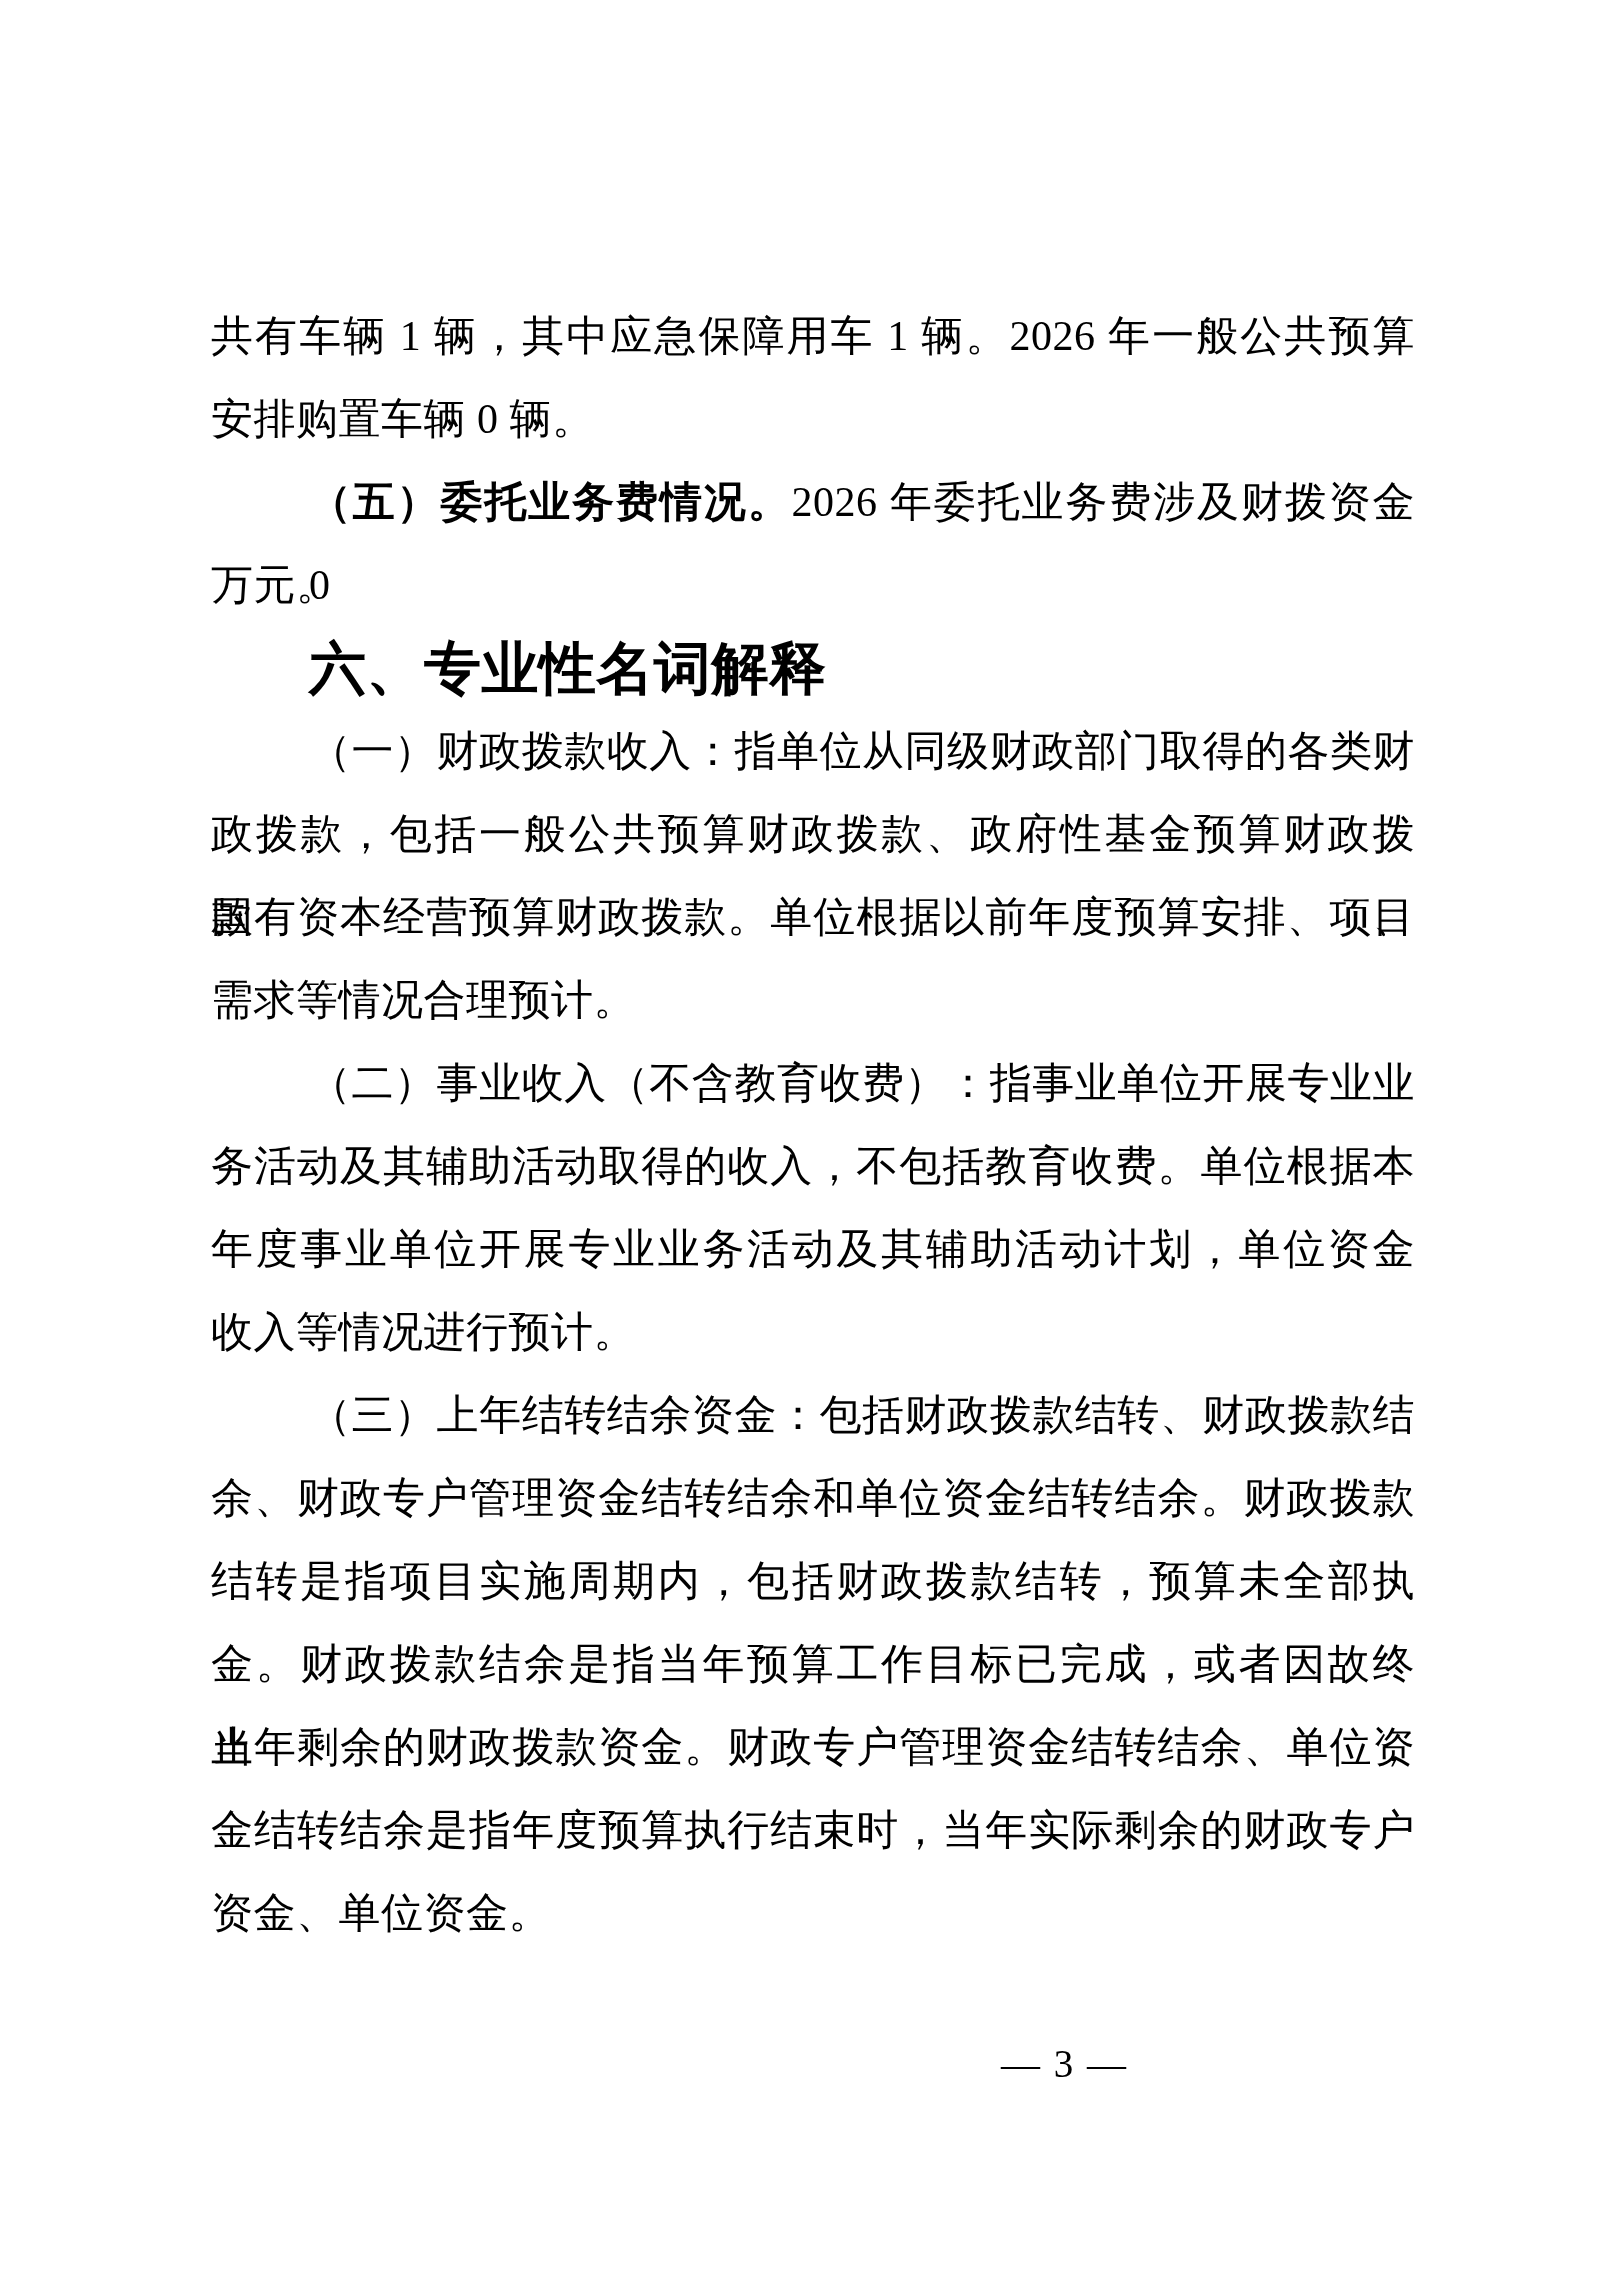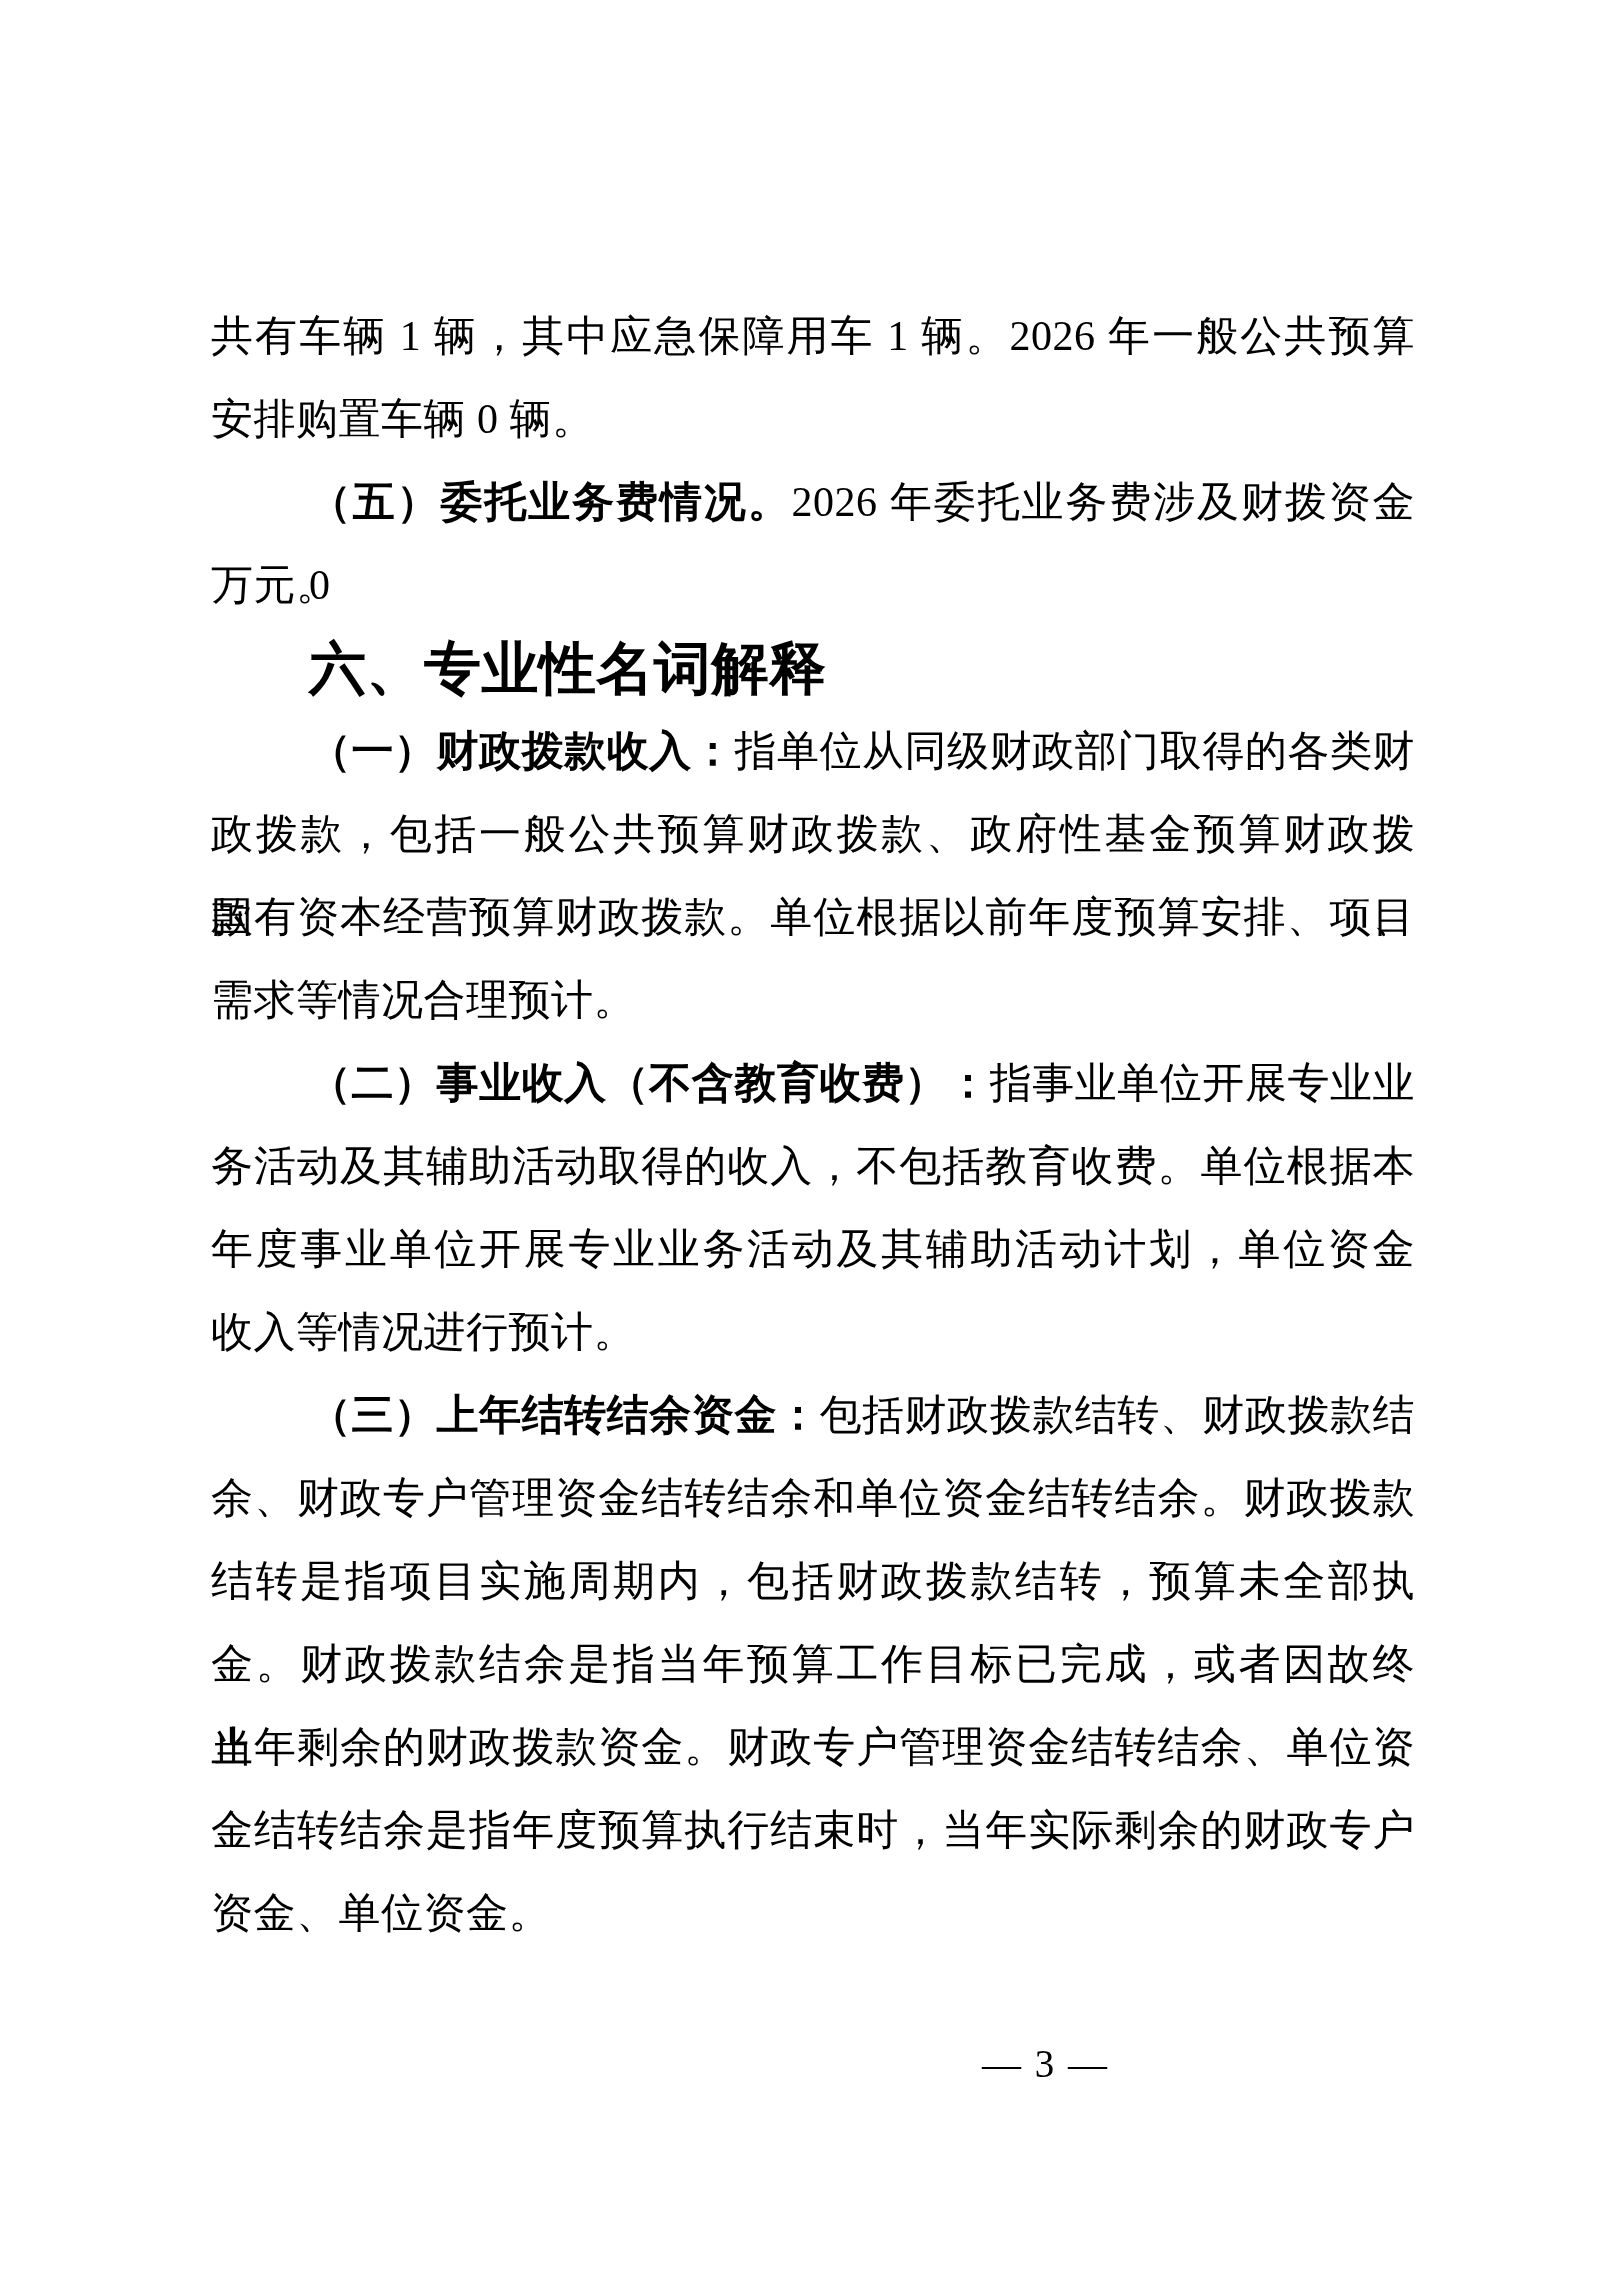--- a/index.html
+++ b/index.html
@@ -14,20 +14,21 @@
     overflow: hidden;
     color: #000000;
     font-family: "Liberation Serif", "DejaVu Serif", serif;
   }
   .page {
     position: absolute;
     left: 0; top: 0;
     width: 1316px;
     height: 2293px;
     background: #ffffff;
+    padding-left: 19px;
   }
   .doc-body {
     position: absolute;
     left: 211px;
     top: 295px;
     width: 1204px;
   }
   .doc-line {
     font-size: 42px;
     line-height: 83px;
@@ -42,21 +43,21 @@
   }
   .doc-line.indent {
     padding-left: 98px;
   }
   .doc-line.heading {
     font-family: "Liberation Sans", "DejaVu Sans", sans-serif;
     font-weight: 700;
     font-size: 57px;
   }
   .lead { font-weight: 700; }
-  .lead.bold { font-weight: 700; }
+  .lead.bold { font-weight: 400; }
   .page-number {
     position: absolute;
     top: 2042px;
     right: 207px;
     font-size: 39px;
     line-height: 43px;
     letter-spacing: 2px;
     font-family: "Liberation Serif", "DejaVu Serif", serif;
   }
 </style>

